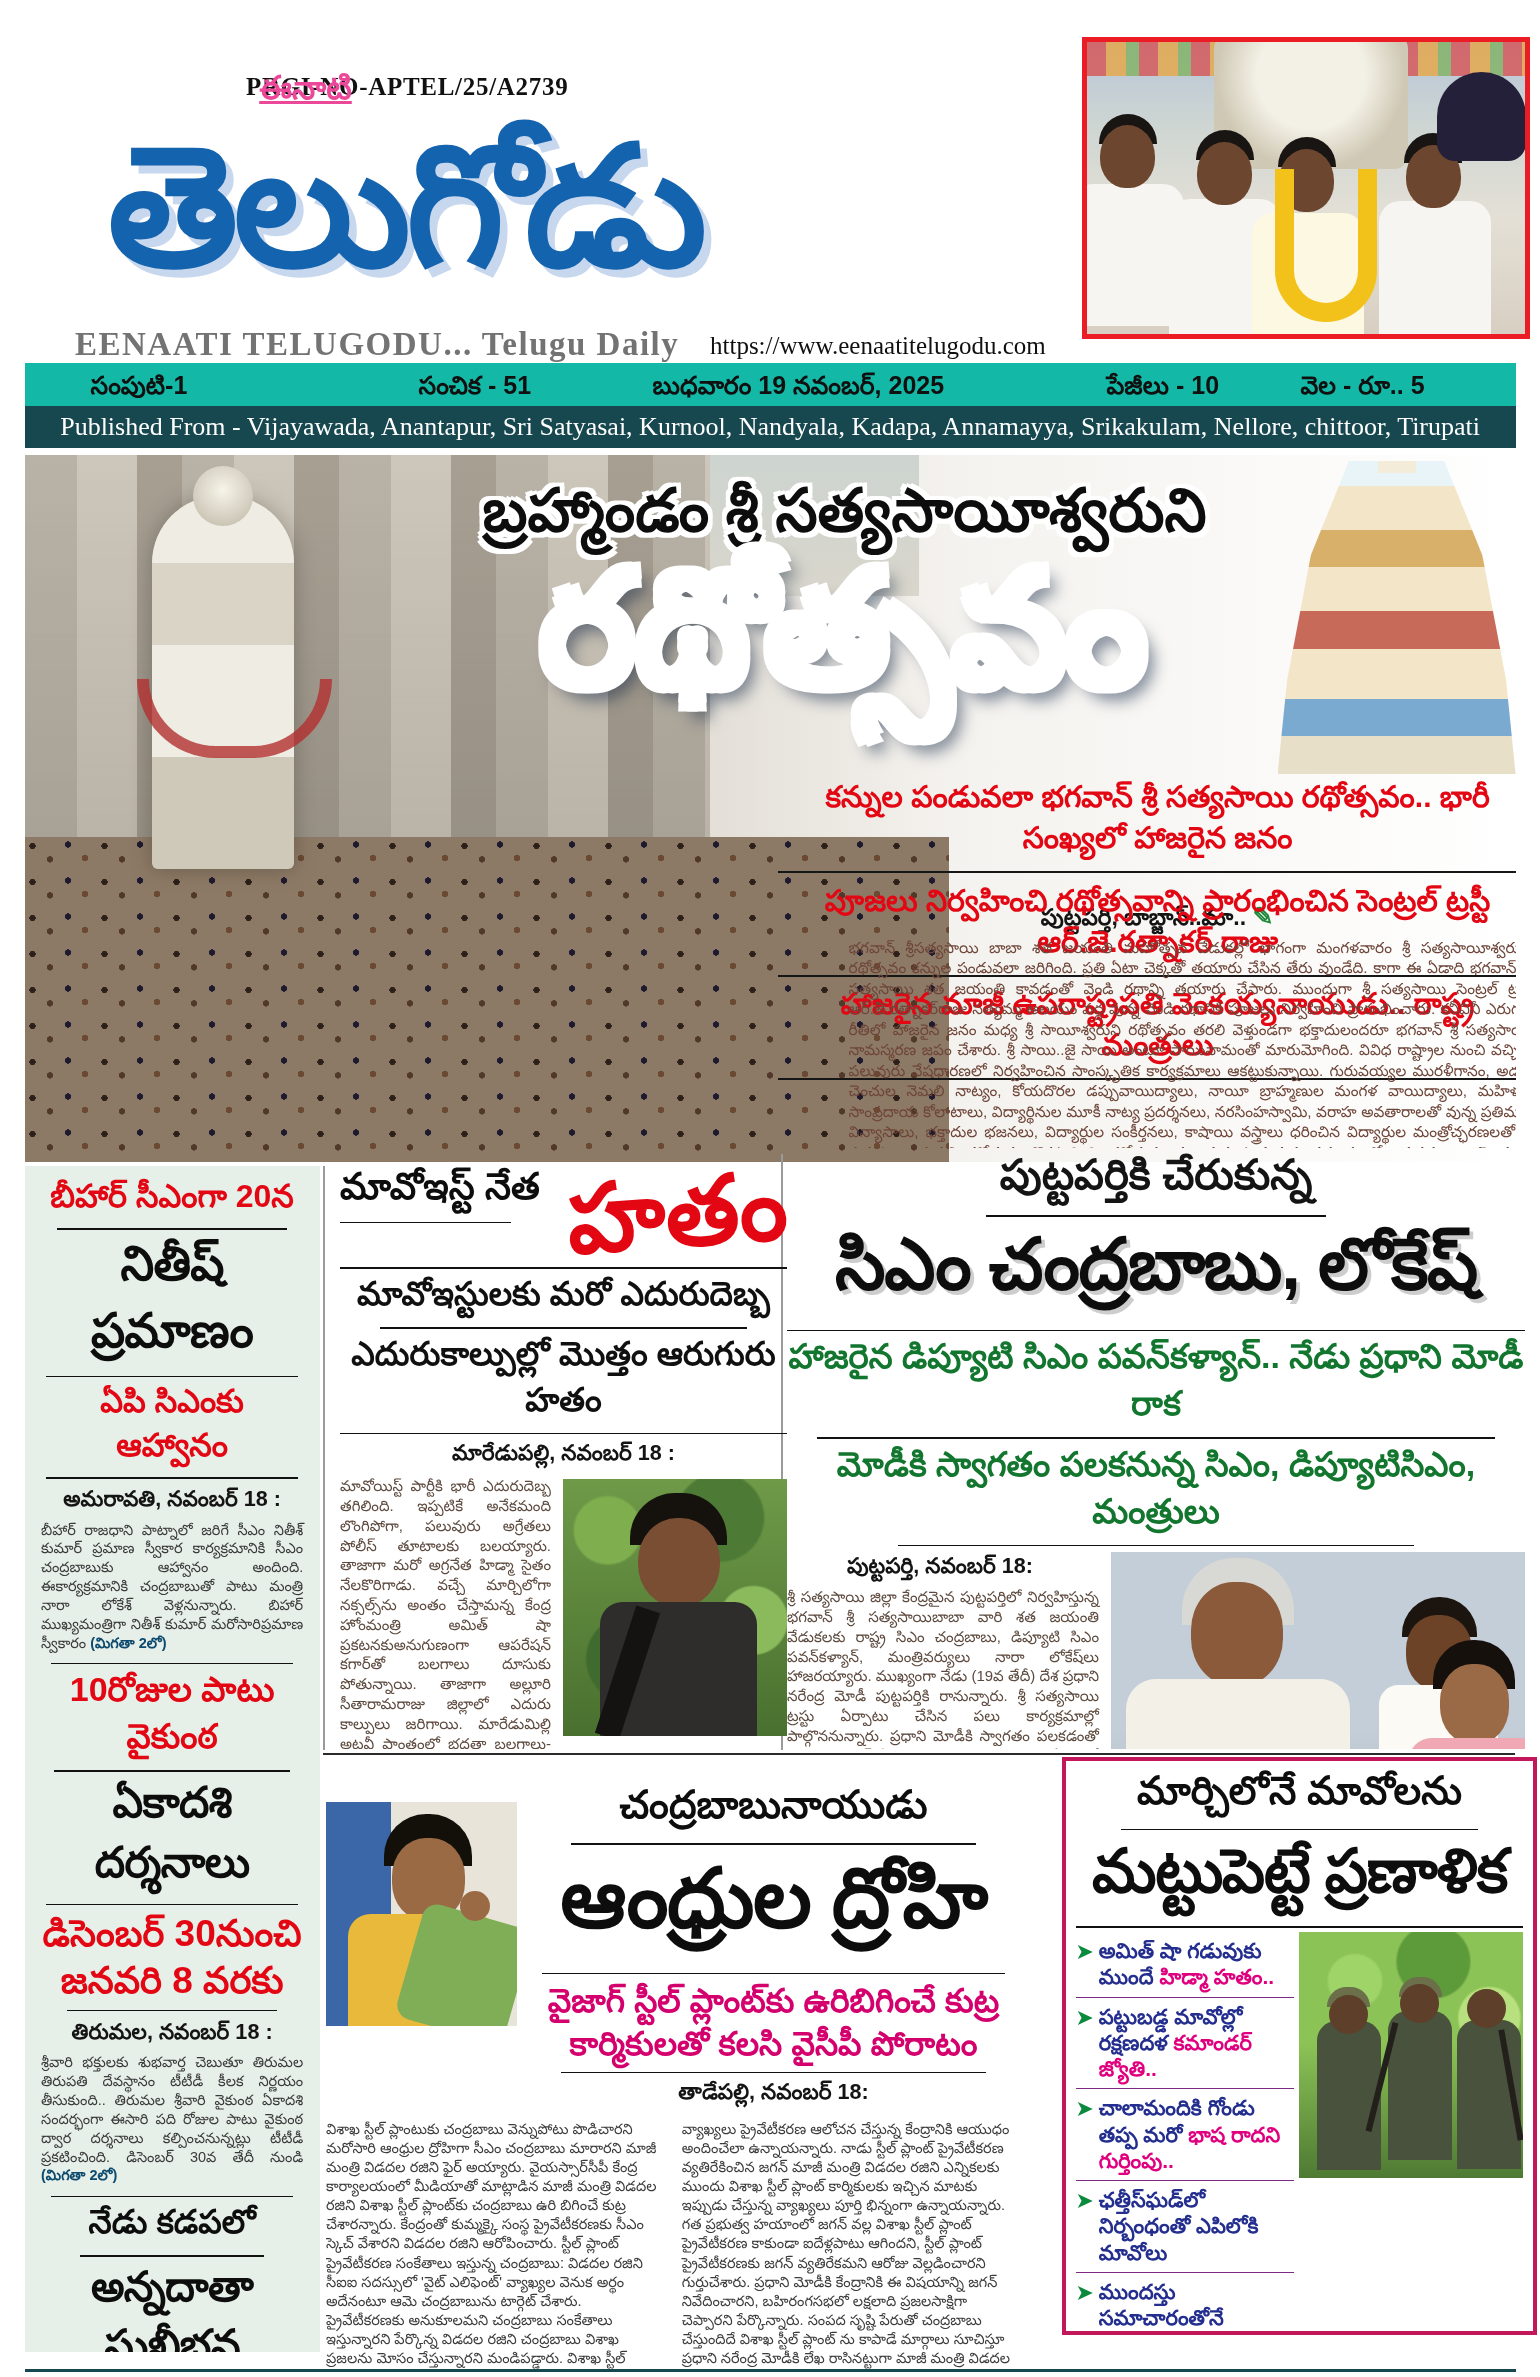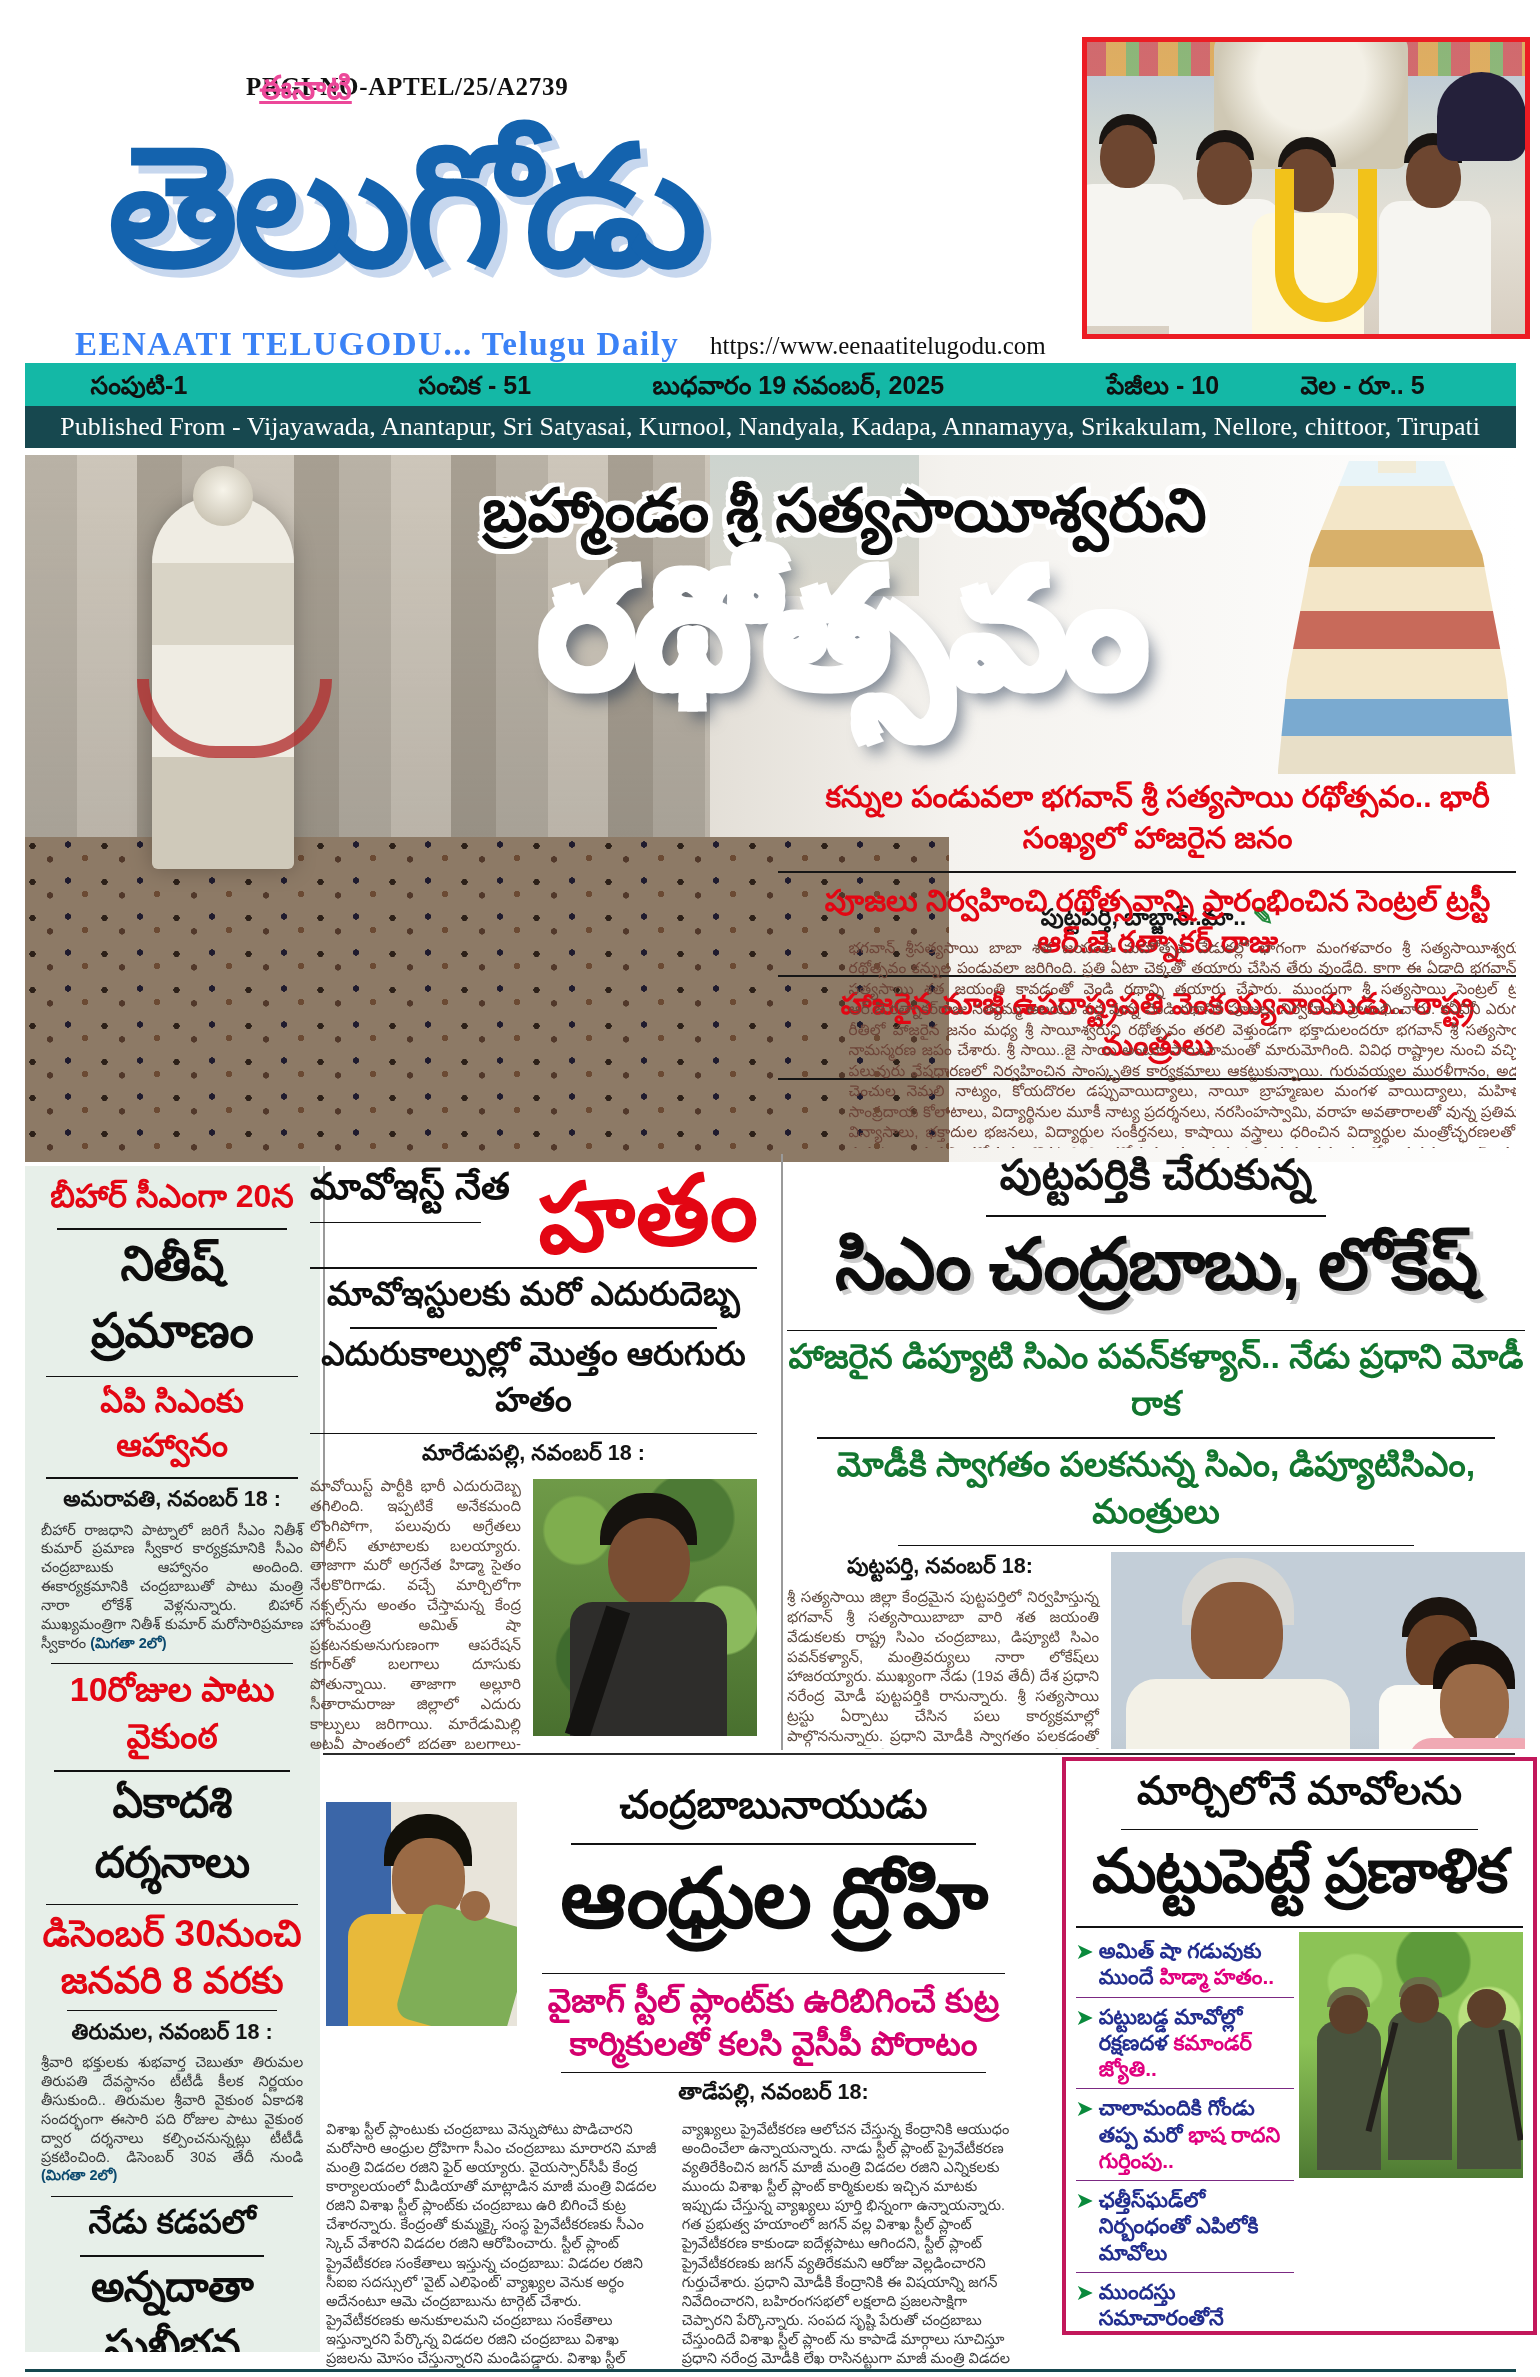--- a/index.html
+++ b/index.html
@@ -12,21 +12,21 @@
   .thinrule{height:1.5px;background:#111;margin:6px auto;}
   .more{color:#0c4a6e;font-weight:bold;white-space:nowrap;}
   .dateline{font-weight:bold;color:#141414;}
   .jbody{text-align:justify;}
   
   #prgi{left:246px;top:73px;font-size:25px;font-weight:bold;letter-spacing:0.7px;}
   #eenaati{left:216px;top:69px;width:179px;font-size:33px;font-weight:bold;color:#ec4899;text-align:center;text-decoration:underline;}
   #masthead{left:51px;top:88px;width:708px;height:246px;font-size:168px;font-weight:800;color:#1463ae;
             line-height:238px;text-align:center;letter-spacing:-4.5px;
             text-shadow:7.5px 7.5px 0 #c7d7ee;white-space:nowrap;overflow:hidden;}
-  #tagline{left:75px;top:326px;font-size:33px;font-weight:bold;color:#3b82f6;letter-spacing:1.5px;}
+  #tagline{left:75px;top:326px;font-size:33px;font-weight:bold;color:#737373;letter-spacing:1.5px;}
   #website{left:710px;top:332px;font-size:25px;color:#101010;}
   #top-photo{left:1082px;top:37px;width:438px;height:292px;border:5.2px solid #ec1c24;background:
      linear-gradient(180deg,#b7c6d8 0%,#cfd6d2 30%,#e4e0d6 60%,#d8cfc2 100%);overflow:hidden;}
   .tp-chariot{position:absolute;left:127px;top:-7.5px;width:194px;height:134px;background:
      radial-gradient(circle at 50% 30%,#f3f0e6 0 40%,#cfc8b4 70%);border-radius:13.4px;}
   .tp-flowers{position:absolute;left:0;top:0;width:100%;height:34px;background:
      repeating-linear-gradient(90deg,#d84b4b 0 19.4px,#e9a43b 19.4px 39px,#7db05a 39px 52px);opacity:.75;}
   .tp-head{position:absolute;width:55px;height:63px;border-radius:50% 50% 46% 46%;background:#6d4630;}
   .tp-hair{position:absolute;width:58px;height:30px;border-radius:30px 30px 0 0;background:#191512;}
   .tp-body{position:absolute;width:112px;height:142px;border-radius:21px 21px 0 0;background:#f6f5f1;}
@@ -80,21 +80,21 @@
   
   #leftcol{left:24.6px;top:1166px;width:295px;height:1186px;background:#e7efe9;padding:12px 16.4px;box-sizing:border-box;overflow:hidden;}
   #leftcol .kick-red{font-size:32px;font-weight:bold;color:#e30613;text-align:center;}
   #leftcol .kick-blk{font-size:33px;font-weight:bold;color:#0d0d0d;text-align:center;}
   #leftcol .head-blk{font-size:48px;font-weight:800;color:#0d0d0d;text-align:center;letter-spacing:-0.7px;}
   #leftcol .sub-red{font-size:32px;font-weight:bold;color:#e30613;text-align:center;}
   #leftcol .sub-red-big{font-size:37px;font-weight:bold;color:#e30613;text-align:center;line-height:1.25;}
   #leftcol .dateline{font-size:21.6px;text-align:center;margin:7.5px 0 4.5px;}
   #leftcol .body{font-size:14.5px;line-height:1.3;color:#3a3a3a;}
   
-  #midcol{left:310px;top:1166px;width:447px;height:583px;overflow:hidden;}
+  #midcol{left:340px;top:1166px;width:447px;height:583px;overflow:hidden;}
   #hidma-kick{font-size:37px;font-weight:bold;color:#0d0d0d;}
   #hidma-black{font-size:88px;font-weight:800;color:#0d0d0d;letter-spacing:-1.5px;line-height:1;}
   #hidma-red{font-size:95px;font-weight:800;color:#e30613;transform:rotate(-4deg);line-height:1;}
   #midcol .sub{font-size:33px;font-weight:bold;color:#101010;text-align:center;}
   #midcol .dateline{font-size:21.6px;text-align:center;margin:6px 0;}
   #midcol .body{font-size:15px;line-height:1.32;color:#5d4a3f;}
   #maoist-photo{float:right;width:224px;height:257px;margin:3px 0 6px 12px;background:
      radial-gradient(circle at 20% 20%,#7fae4e 0 12%,transparent 13%),
      radial-gradient(circle at 70% 15%,#4d7a35 0 16%,transparent 17%),
      radial-gradient(circle at 85% 55%,#8bba5d 0 14%,transparent 15%),

